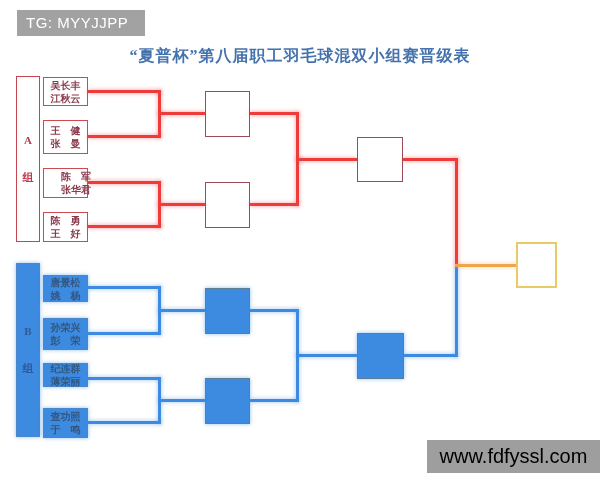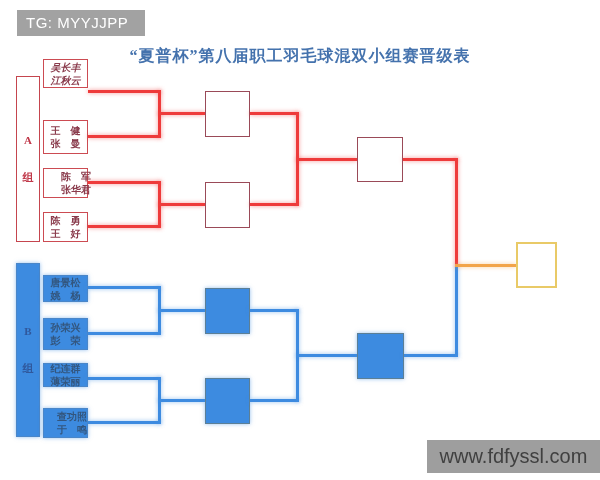--- a/index.html
+++ b/index.html
@@ -4,21 +4,21 @@
 <style>
   html,body{margin:0;padding:0;background:#fff;}
   .canvas{position:relative;width:600px;height:480px;background:#ffffff;overflow:hidden;
           font-family:"Liberation Serif", serif;}
 
   
   .wm-tl{position:absolute;left:17px;top:10px;width:128px;height:26px;background:#a2a2a2;
          color:#ffffff;font-family:"Liberation Sans",sans-serif;font-size:15px;
          line-height:26px;padding-left:9px;box-sizing:border-box;letter-spacing:.5px;}
   .wm-br{position:absolute;left:427px;top:440px;width:173px;height:33px;background:#9e9e9e;
-         color:#404040;font-family:"Liberation Sans",sans-serif;font-size:20px;
+         color:#000000;font-family:"Liberation Sans",sans-serif;font-size:20px;
          line-height:33px;text-align:center;}
 
   
   .title{position:absolute;left:0;top:46px;width:600px;text-align:center;
          color:#4472ad;font-size:16px;font-weight:bold;letter-spacing:1px;}
 
   
   .glabel{position:absolute;width:24px;box-sizing:border-box;display:flex;flex-direction:column;
           align-items:center;justify-content:center;gap:24px;font-size:11px;font-weight:bold;}
   .glabel.a{border:1.5px solid #c5454e;color:#c0394a;}
@@ -51,21 +51,21 @@
 <div class="canvas">
 
   <div class="wm-tl">TG: MYYJJPP</div>
   <div class="title">“夏普杯”第八届职工羽毛球混双小组赛晋级表</div>
 
   <div class="glabel a" style="left:16px;top:76px;height:166px;">
     <span>A</span>
     <span>组</span>
   </div>
 
-  <div class="tbox a" style="top:59px;height:29px;font-style:italic;">
+  <div class="tbox a" style="top:77px;height:29px;">
     <span>吴长丰</span>
     <span>江秋云</span>
   </div>
   <div class="tbox a" style="top:120px;height:34px;text-align:center;">
     <span>王　健</span>
     <span>张　曼</span>
   </div>
   <div class="tbox a" style="top:168px;height:30px;padding-left:21px;">
     <span>陈　军</span>
     <span>张华君</span>
@@ -85,21 +85,21 @@
     <span>姚　杨</span>
   </div>
   <div class="tbox b" style="top:318px;height:32px;">
     <span>孙荣兴</span>
     <span>彭　荣</span>
   </div>
   <div class="tbox b" style="top:363px;height:24px;">
     <span>纪连群</span>
     <span>薄荣丽</span>
   </div>
-  <div class="tbox b" style="top:408px;height:30px;align-items:flex-end;">
+  <div class="tbox b" style="top:408px;height:30px;">
     <span>查功照</span>
     <span>于　鸣</span>
   </div>
 
   <div class="hl r" style="left:88px;top:90px;width:73px;"></div>
   <div class="hl r" style="left:88px;top:135px;width:73px;"></div>
   <div class="vl r" style="left:158px;top:90px;height:48px;"></div>
   <div class="hl r" style="left:158px;top:112px;width:47px;"></div>
   <div class="hl r" style="left:88px;top:181px;width:73px;"></div>
   <div class="hl r" style="left:88px;top:225px;width:73px;"></div>

